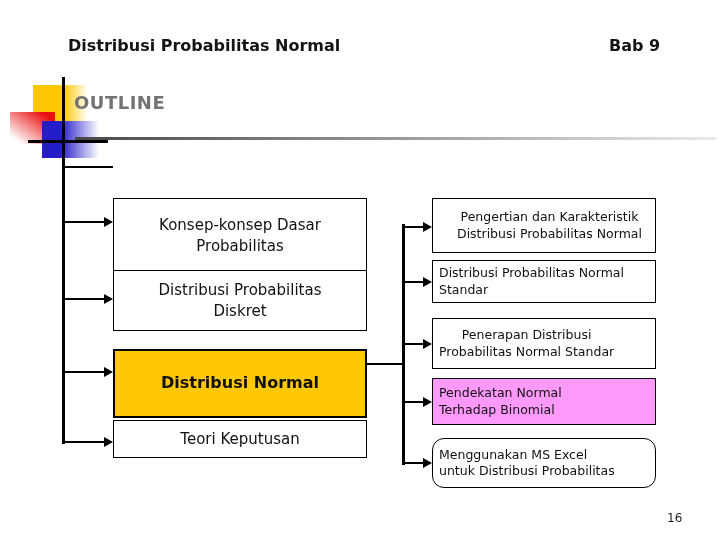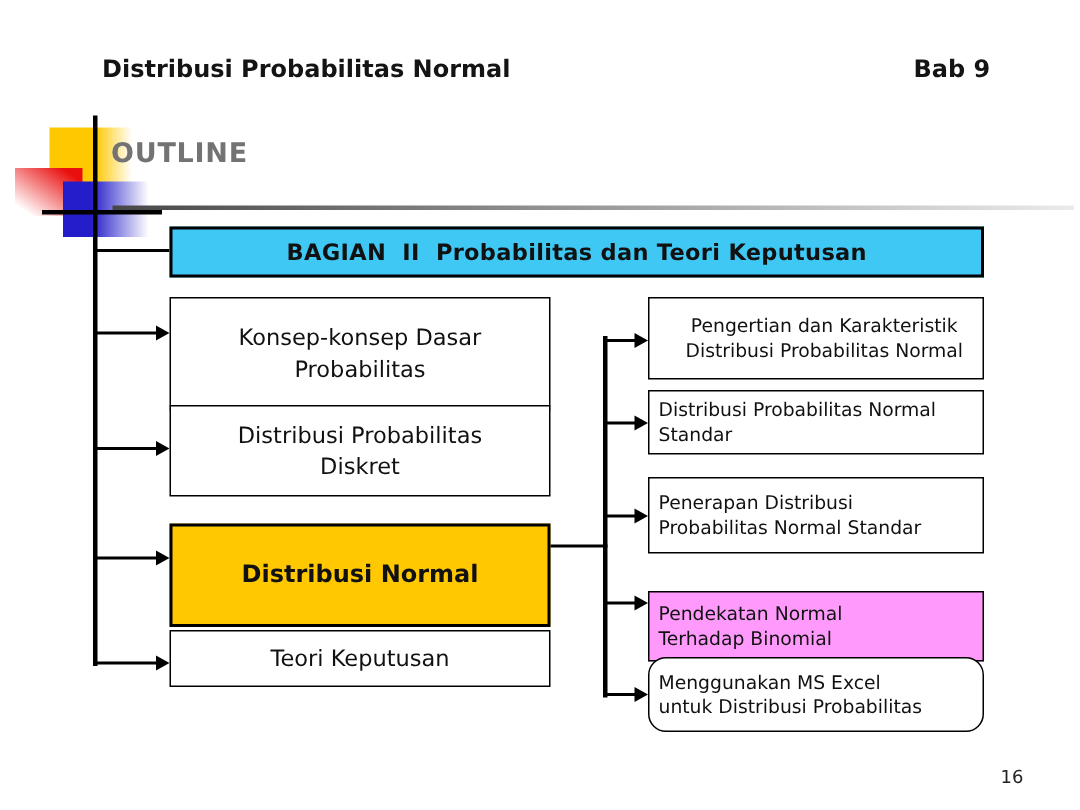--- a/index.html
+++ b/index.html
@@ -20,21 +20,21 @@
   .box{
     position:absolute;box-sizing:border-box;border:1.5px solid #000;background:#fff;
     display:flex;flex-direction:column;justify-content:center;align-items:center;
     text-align:center;font-size:15px;line-height:1.38;white-space:pre-wrap;
   }
   .box.root{
     background:#3fc8f4;border-width:2px;font-weight:bold;font-size:15px;
     letter-spacing:0.2px;
   }
   .box.hl-yellow{background:#ffc801;border-width:2px;font-weight:bold;font-size:16px;}
-  .box.hl-pink{background:#ff99fc;margin-top:16px;}
+  .box.hl-pink{background:#ff99fc;}
   .box.rbox{
     font-size:12.5px;line-height:1.32;align-items:flex-start;text-align:left;
     padding-left:6px;padding-right:4px;
   }
   .box.rbox.centered{align-items:center;text-align:center;padding-left:15px;}
   
   .hline{position:absolute;height:2px;background:#000;}
   .vline{position:absolute;width:3px;background:#000;}
   .ahead{
     position:absolute;width:0;height:0;
@@ -65,23 +65,20 @@
 
   <div class="hline" style="left:64px;top:221px;width:41px;"></div>
   <div class="ahead" style="left:104px;top:217px;"></div>
   <div class="hline" style="left:64px;top:298px;width:41px;"></div>
   <div class="ahead" style="left:104px;top:294px;"></div>
   <div class="hline" style="left:64px;top:371px;width:41px;"></div>
   <div class="ahead" style="left:104px;top:367px;"></div>
   <div class="hline" style="left:64px;top:441px;width:41px;"></div>
   <div class="ahead" style="left:104px;top:437px;"></div>
 
-  <div class="box root" style="left:113px;top:151px;width:543px;height:34px;">
-    <span>BAGIAN  II  Probabilitas dan Teori Keputusan</span>
-  </div>
 
   <div class="box" style="left:113px;top:198px;width:254px;height:76px;">
     <span>Konsep-konsep Dasar
 Probabilitas</span>
   </div>
   <div class="box" style="left:113px;top:270px;width:254px;height:61px;">
     <span>Distribusi Probabilitas
 Diskret</span>
   </div>
   <div class="box hl-yellow" style="left:113px;top:349px;width:254px;height:69px;">
@@ -107,21 +104,21 @@
   <div class="ahead" style="left:423px;top:458px;"></div>
 
   <div class="box rbox centered" style="left:432px;top:198px;width:224px;height:55px;">
     <span>Pengertian dan Karakteristik
 Distribusi Probabilitas Normal</span>
   </div>
   <div class="box rbox" style="left:432px;top:260px;width:224px;height:43px;">
     <span>Distribusi Probabilitas Normal
 Standar</span>
   </div>
-  <div class="box rbox" style="left:432px;top:318px;width:224px;height:51px;">
+  <div class="box rbox" style="left:432px;top:318px;width:224px;height:51px;text-align:center;">
     <span>Penerapan Distribusi
 Probabilitas Normal Standar</span>
   </div>
   <div class="box rbox hl-pink" style="left:432px;top:378px;width:224px;height:47px;">
     <span>Pendekatan Normal
 Terhadap Binomial</span>
   </div>
   <div class="box rbox" style="left:432px;top:438px;width:224px;height:50px;border-radius:12px;">
     <span>Menggunakan MS Excel
 untuk Distribusi Probabilitas</span>

